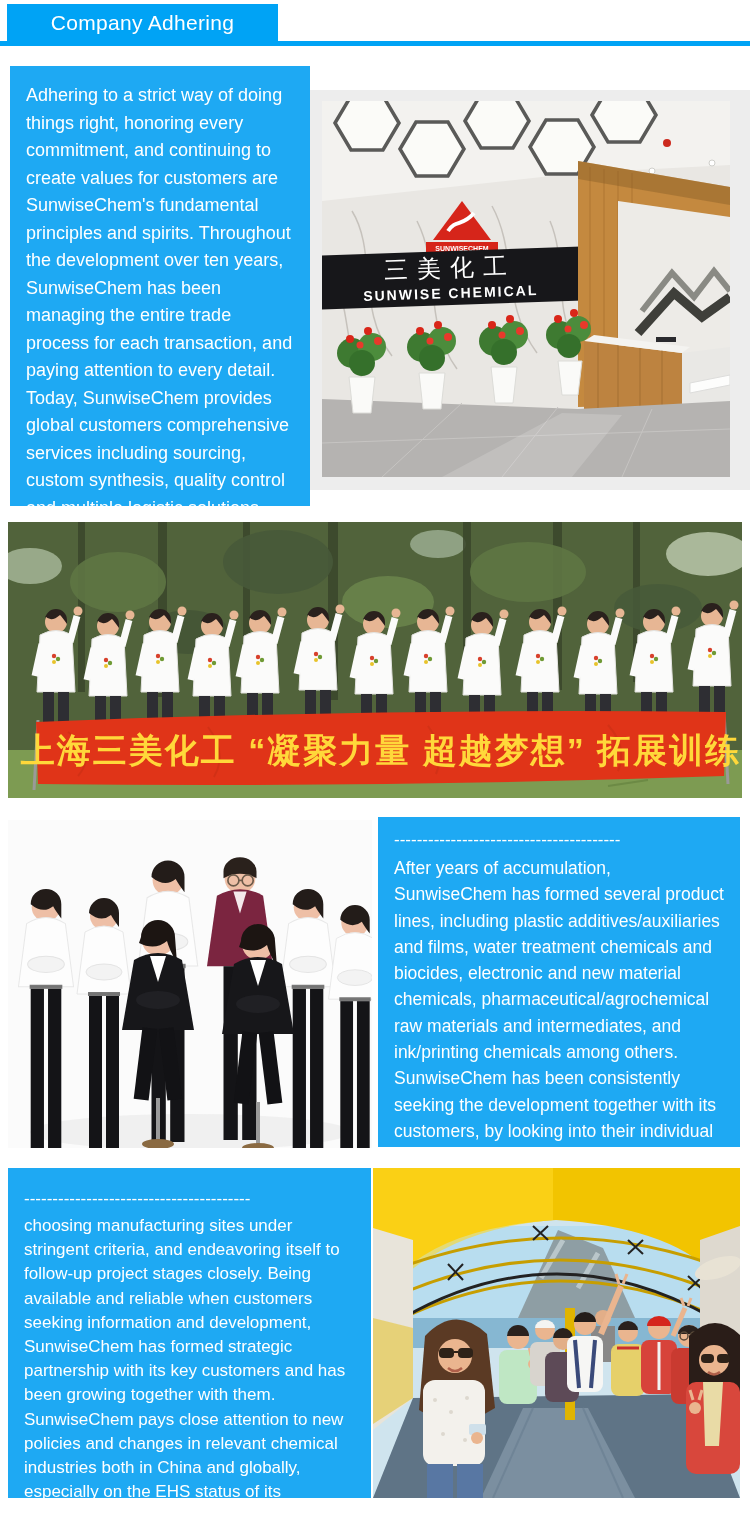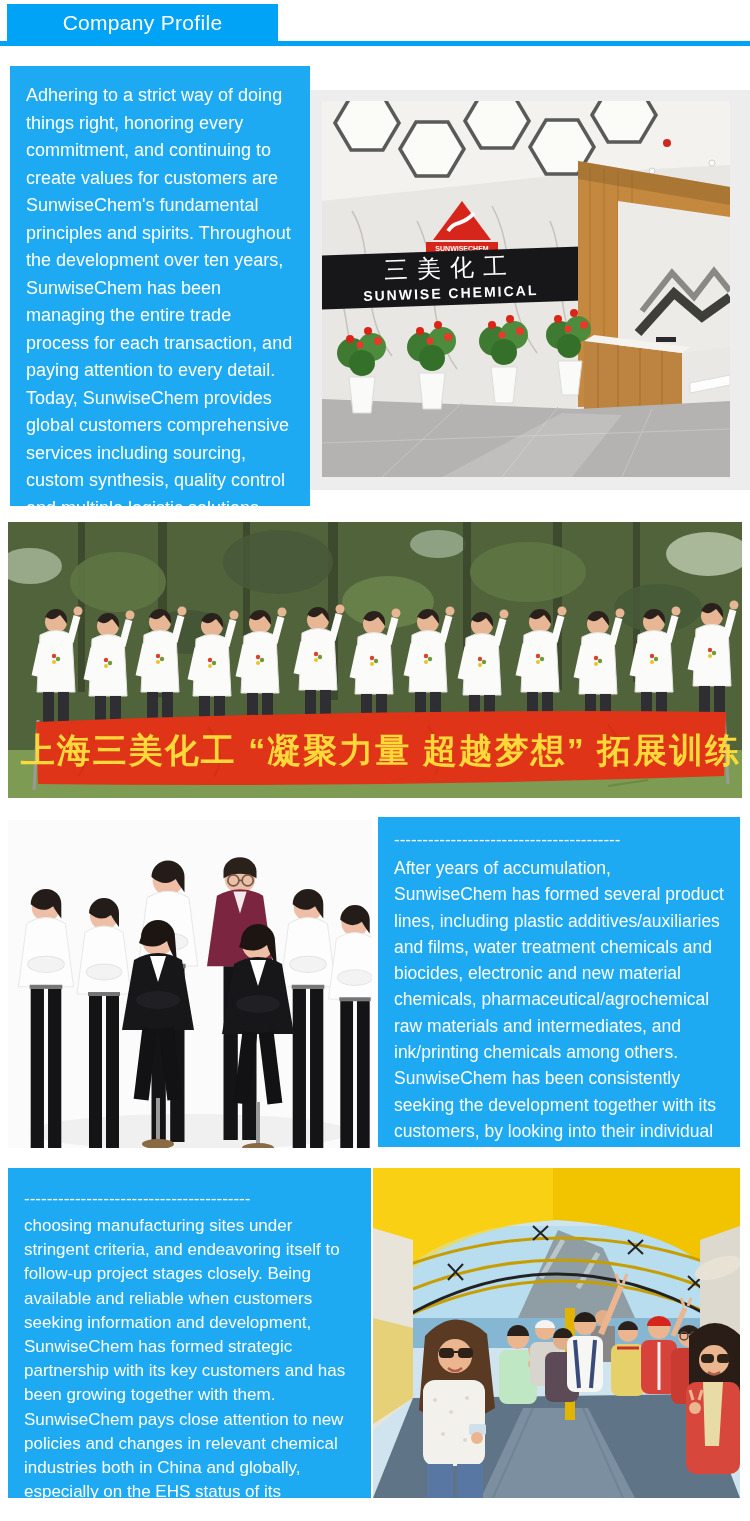--- a/index.html
+++ b/index.html
@@ -33,21 +33,21 @@
   .photo-boat{left:373px;top:1168px;width:367px;height:330px;}
   svg{display:block;}
   svg text{font-family:"Liberation Sans", sans-serif;}
 </style>
 </head>
 <body>
 
 <div class="page">
 
   <div class="title-bar">
-    <span>Company Profile</span>
+    <span>Company Adhering</span>
   </div>
   <div class="title-rule"></div>
 
   <div class="panel panel-intro">
     <p>Adhering to a strict way of doing things right, honoring every commitment, and continuing to create values for customers are SunwiseChem's fundamental principles and spirits. Throughout the development over ten years, SunwiseChem has been managing the entire trade process for each transaction, and paying attention to every detail. Today, SunwiseChem provides global customers comprehensive services including sourcing, custom synthesis, quality control and multiple logistic solutions.</p>
   </div>
 
   <div class="backdrop"></div>
   <svg class="photo photo-office" viewBox="0 0 408 376" aria-label="office reception photo">
     <rect width="408" height="376" fill="#e9e7e3"></rect>

